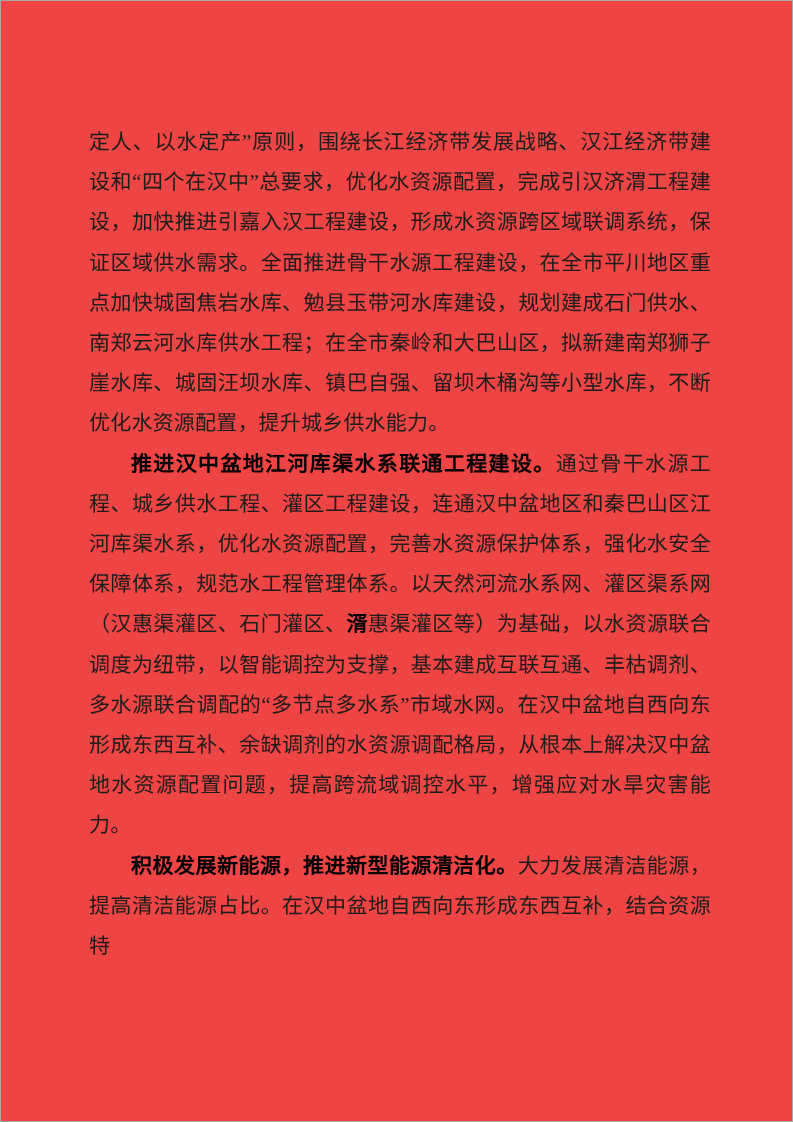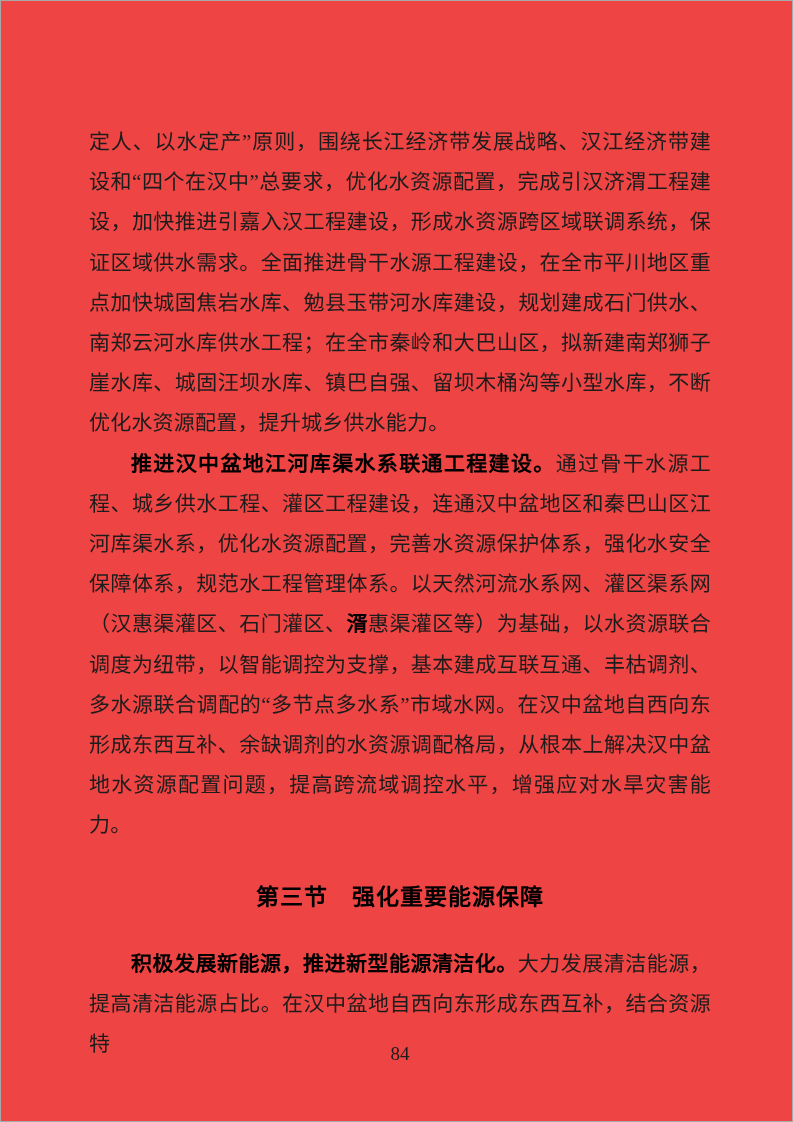--- a/index.html
+++ b/index.html
@@ -64,19 +64,17 @@
 </style>
 </head>
 <body>
 
 <div class="page">
   <div class="text-area">
     <div>
         <p class="body-par"><span class="seg">定人、以水定产”原则，围绕长江经济带发展战略、汉江经济带建设和“四个在汉中”总要求，优化水资源配置，完成引汉济渭工程建设，加快推进引嘉入汉工程建设，形成水资源跨区域联调系统，保证区域供水需求。全面推进骨干水源工程建设，在全市平川地区重点加快城固焦岩水库、勉县玉带河水库建设，规划建成石门供水、南郑云河水库供水工程；在全市秦岭和大巴山区，拟新建南郑狮子崖水库、城固汪坝水库、镇巴自强、留坝木桶沟等小型水库，不断优化水资源配置，提升城乡供水能力。</span></p>
         <p class="body-par indent"><span class="seg bold">推进汉中盆地江河库渠水系联通工程建设。</span><span class="seg">通过骨干水源工程、城乡供水工程、灌区工程建设，连通汉中盆地区和秦巴山区江河库渠水系，优化水资源配置，完善水资源保护体系，强化水安全保障体系，规范水工程管理体系。以天然河流水系网、灌区渠系网（汉惠渠灌区、石门灌区、</span><span class="seg bold">湑</span><span class="seg">惠渠灌区等）为基础，以水资源联合调度为纽带，以智能调控为支撑，基本建成互联互通、丰枯调剂、多水源联合调配的“多节点多水系”市域水网。在汉中盆地自西向东形成东西互补、余缺调剂的水资源调配格局，从根本上解决汉中盆地水资源配置问题，提高跨流域调控水平，增强应对水旱灾害能力。</span></p>
       </div>
-    <h2 class="section-heading">第三节　强化重要能源保障</h2>
     <div>
         <p class="body-par indent"><span class="seg bold">积极发展新能源，推进新型能源清洁化。</span><span class="seg">大力发展清洁能源，提高清洁能源占比。在汉中盆地自西向东形成东西互补，结合资源特</span></p>
       </div>
   </div>
-  <div class="page-number">84</div>
 </div>
 
 </body></html>

